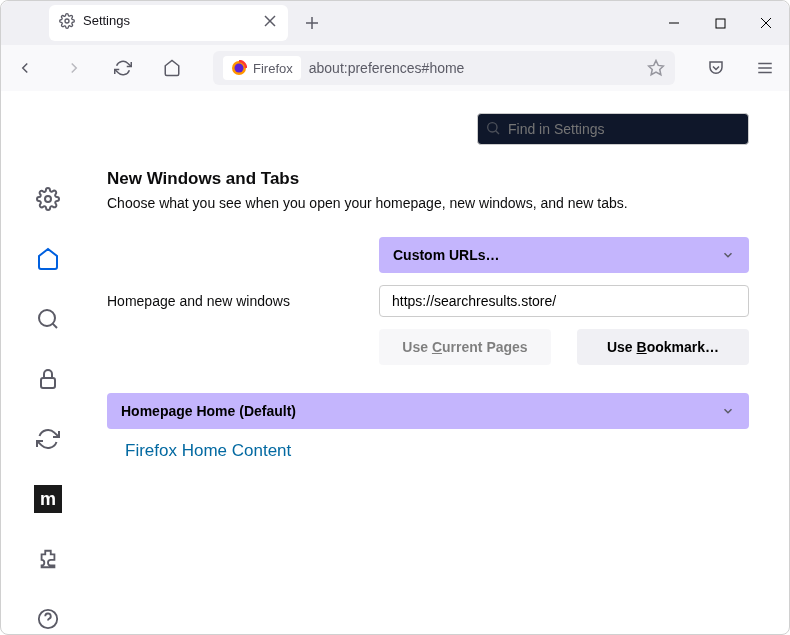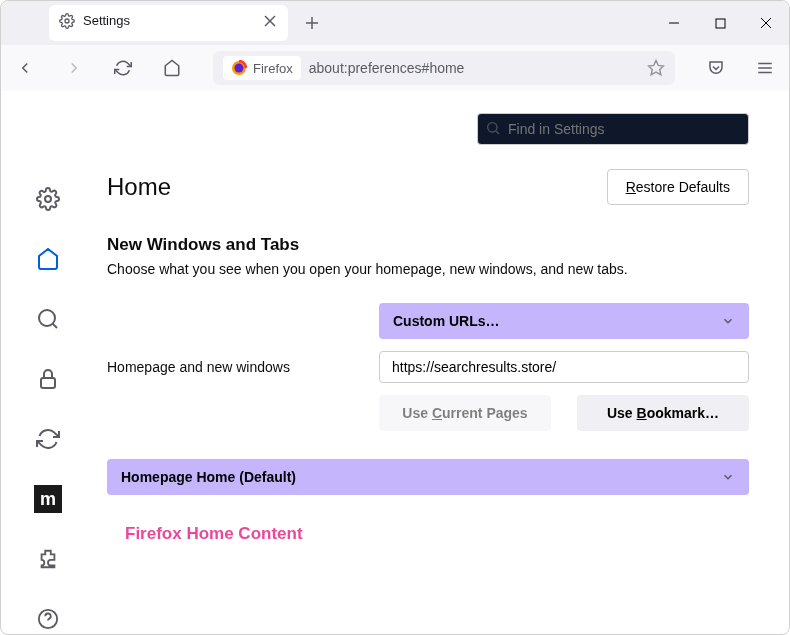--- a/index.html
+++ b/index.html
@@ -46,21 +46,21 @@
 .form-label { width:272px; font-size:14px; color:#0c0c0d; }
 .select { flex:1; height:36px; background:#c4b5fd; border:none; border-radius:4px; padding:0 14px; font-size:14px; font-weight:600; display:flex; align-items:center; justify-content:space-between; cursor:pointer; }
 .text-input { flex:1; height:32px; border:1px solid #ccc; border-radius:4px; padding:0 12px; font-size:14px; }
 .btn-row { display:flex; gap:26px; margin-left:272px; margin-bottom:28px; }
 .action-btn { flex:1; height:36px; border:none; border-radius:4px; background:#f0f0f4; font-size:14px; font-weight:600; cursor:pointer; }
 .action-btn.disabled { opacity:0.5; cursor:default; }
 
 .select-box { margin-left:272px; margin-bottom:12px; }
 .url-row { margin-bottom:12px; }
 
-.h2b { font-size:17px; font-weight:700; color:#ec4899; margin-top:29px; margin-left:18px; }
+.h2b { font-size:17px; font-weight:400; color:#0369a1; margin-top:12px; margin-left:18px; }
 
 svg { display:block; }
 </style>
 </head>
 <body>
 
 <div class="titlebar">
   <div class="tab">
     <span>
       <svg width="16" height="16" viewBox="0 0 24 24" fill="none" stroke="#5b5b66" stroke-width="2">
@@ -211,24 +211,20 @@
         <span class="find-icon">
             <svg width="16" height="16" viewBox="0 0 24 24" fill="none" stroke="#888" stroke-width="2">
               <circle cx="11" cy="11" r="7"></circle>
               <line x1="21" y1="21" x2="16" y2="16"></line>
             </svg>
           </span>
         <input class="find-input" placeholder="Find in Settings" style="">
       </div>
     </div>
 
-    <div class="heading-row">
-      <div class="h1">Home</div>
-      <button class="restore-btn"><span style="text-decoration:underline">R</span>estore Defaults</button>
-    </div>
 
     <div class="h2">New Windows and Tabs</div>
     <div class="desc">Choose what you see when you open your homepage, new windows, and new tabs.</div>
 
     <div class="select-box">
       <div class="select">
         <span>Custom URLs…</span>
         <span>
             <svg width="14" height="14" viewBox="0 0 24 24" fill="none" stroke="#5b5b66" stroke-width="2.5">
               <polyline points="6 9 12 15 18 9"></polyline>

